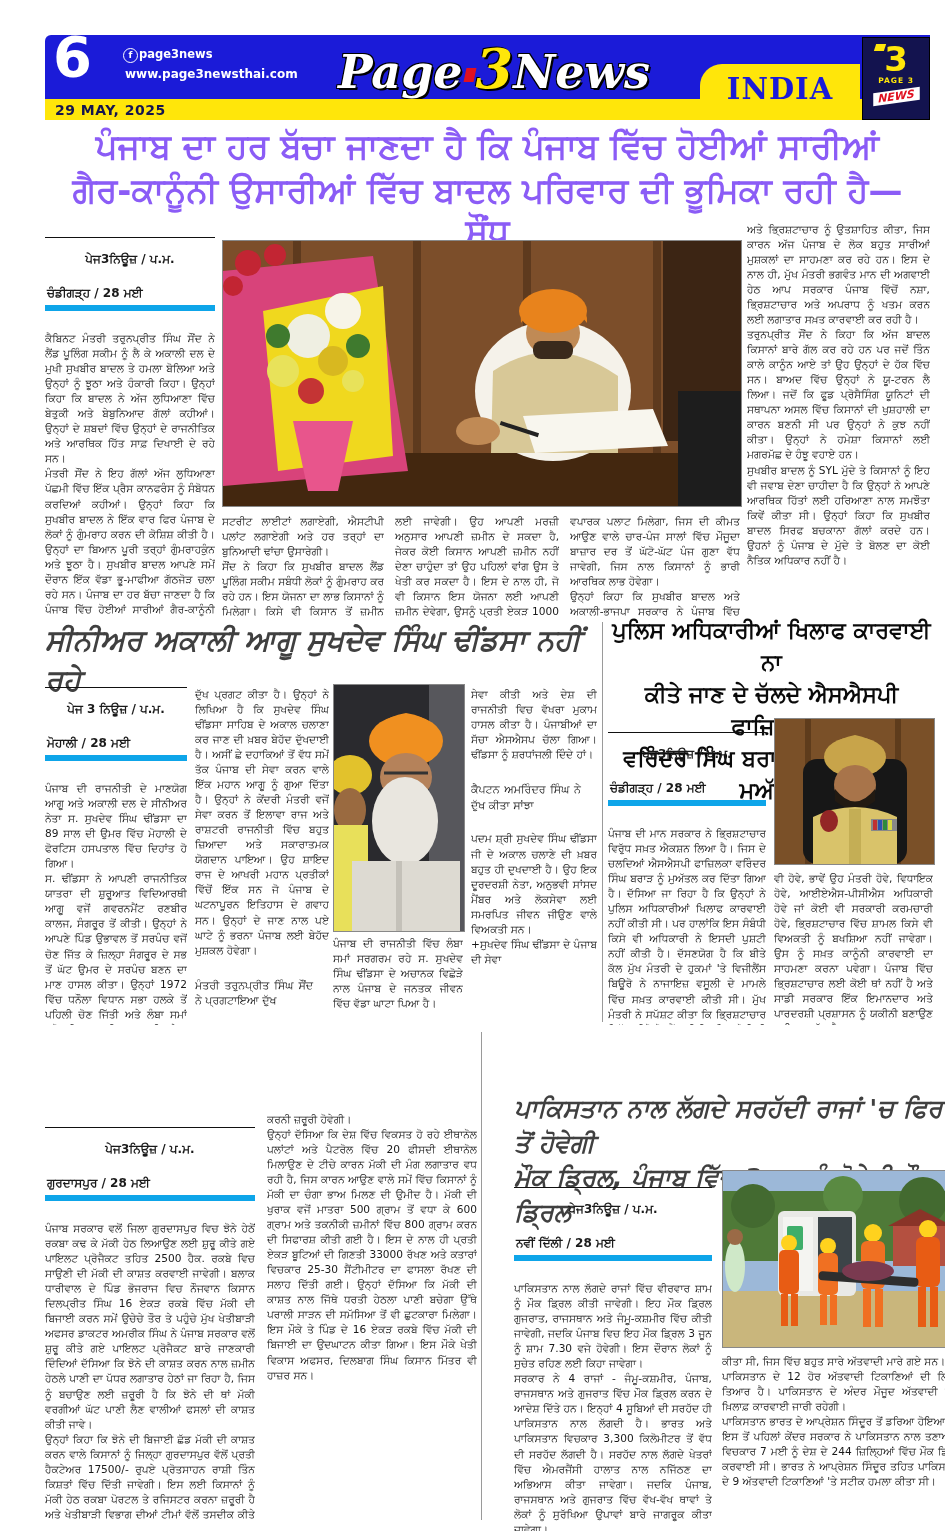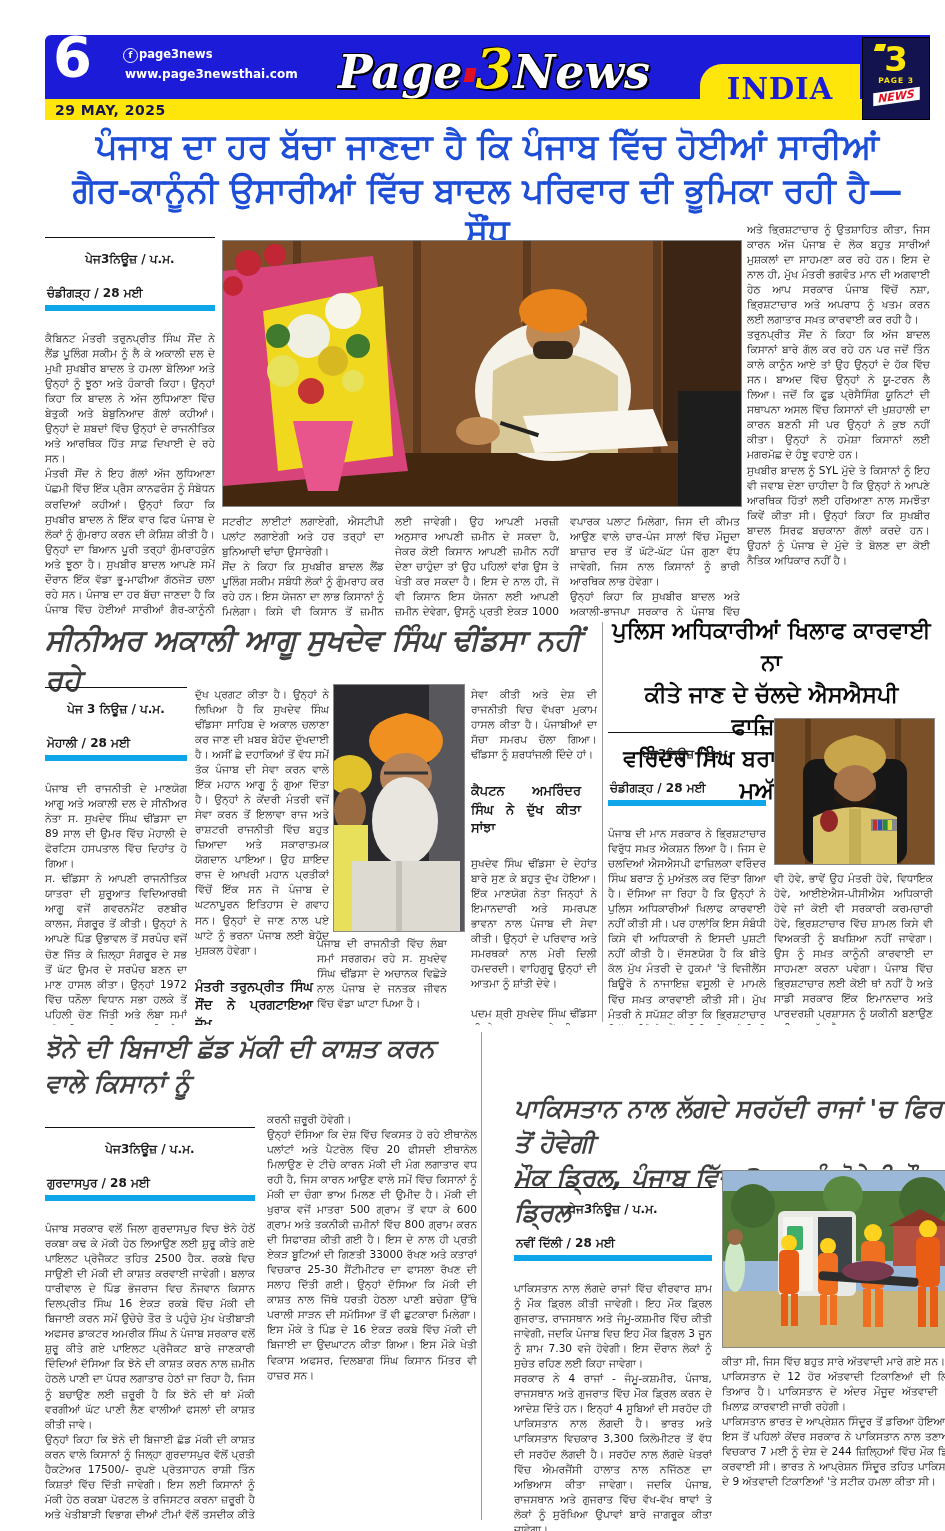--- a/index.html
+++ b/index.html
@@ -19,30 +19,30 @@
   #masthead .m3{font-size:54px;color:#ffe60a;text-shadow:2px 2px 0 #000,-1px -1px 0 #000;font-style:italic;}
   #masthead .flag{display:inline-block;width:10px;height:14px;background:#e01020;transform:skewX(-12deg);margin:0 1px 18px 2px;vertical-align:middle;}
   #indiatab{position:absolute;right:70px;bottom:0;width:160px;height:56px;background:#ffe60a;border-radius:22px 0 0 0;text-align:center;}
   #indiatab span{font-family:"DejaVu Serif","Liberation Serif",serif;font-weight:bold;font-size:29px;color:#1b1bd8;letter-spacing:1px;line-height:50px;margin-top:48px;}
   #p3logo{position:absolute;right:0;top:2px;width:66px;height:81px;background:#13134f;border:1px solid #000;text-align:center;}
   #p3logo .n3{color:#ffe60a;font-size:34px;font-weight:bold;line-height:1.0;display:block;margin-top:4px;}
   #p3logo .f3{position:absolute;left:12px;top:6px;width:10px;height:7px;background:#ffe60a;transform:skewX(-18deg);}
   #p3logo .pg{color:#ffe60a;font-size:7.5px;font-weight:bold;display:block;letter-spacing:1px;}
   #p3logo .nw{display:inline-block;margin-top:3px;background:#fff;color:#e01020;font-style:italic;font-weight:bold;font-size:11px;padding:0 5px;transform:rotate(-8deg) skewX(-8deg);}
   
-  .mainhl{left:45px;width:885px;text-align:center;font-weight:bold;color:#1d4ed8;}
+  .mainhl{left:45px;width:885px;text-align:center;font-weight:bold;color:#8b5cf6;}
   #hl1{top:126px;font-size:34px;}
   #hl2{top:170px;font-size:34px;}
   .hl2line{text-align:left;font-weight:bold;color:#404040;font-size:24.5px;line-height:1.38;font-style:italic;}
   .hl3line{text-align:center;font-weight:bold;color:#0a0a0a;font-size:22.5px;line-height:1.42;}
   
   .col{position:absolute;font-size:10.6px;line-height:1.42;text-align:justify;white-space:pre-line;overflow:hidden;color:#1a1a1a;}
   .byl{font-weight:bold;font-size:12px;text-align:center;border-top:1px solid #111;padding-top:13px;}
   .dtl{font-weight:bold;font-size:12px;text-align:left;padding:2px 0 3px 2px;border-bottom:6px solid #0ea5e9;margin-bottom:5px;}
-  .sub{font-weight:bold;font-size:13px;margin:5px 16px 3px 0;white-space:normal;}
+  .sub{font-weight:normal;font-size:11px;margin:5px 16px 3px 0;white-space:normal;}
   .photo{position:absolute;border:1px solid #888;background:#ccc;overflow:hidden;}
   .vrule{position:absolute;width:1px;background:#9a9a9a;}
 </style>
 </head>
 <body>
 
 <header id="hdr" class="abs">
   <div id="pgnum">6</div>
   <div class="soc">f</div>
   <div id="handle" class="hdr-small">page3news</div>
@@ -150,26 +150,25 @@
       <rect x="0" y="140" width="34" height="106" fill="#e8e05a"></rect>
       <path d="M38 60 Q72 18 108 62 Q108 34 72 28 Q38 34 38 60Z" fill="#f09020"></path>
       <ellipse cx="72" cy="56" rx="37" ry="26" fill="#f09020"></ellipse>
       <ellipse cx="72" cy="92" rx="26" ry="24" fill="#b5825a"></ellipse>
       <line x1="50" y1="88" x2="94" y2="88" stroke="#333" stroke-width="3"></line>
       <ellipse cx="71" cy="136" rx="33" ry="44" fill="#e9e6df"></ellipse>
       <rect x="18" y="176" width="108" height="70" fill="#dddad2"></rect>
       <rect x="62" y="176" width="6" height="70" fill="#c4c1b9"></rect>
     </svg>
   </div>
-  <div class="col" style="left:272px;top:316px;width:130px;height:89px;">ਪੰਜਾਬ ਦੀ ਰਾਜਨੀਤੀ ਵਿੱਚ ਲੰਬਾ ਸਮਾਂ ਸਰਗਰਮ ਰਹੇ ਸ. ਸੁਖਦੇਵ ਸਿੰਘ ਢੀਂਡਸਾ ਦੇ ਅਚਾਨਕ ਵਿਛੋੜੇ ਨਾਲ ਪੰਜਾਬ ਦੇ ਜਨਤਕ ਜੀਵਨ ਵਿੱਚ ਵੱਡਾ ਘਾਟਾ ਪਿਆ ਹੈ।</div>
+  <div class="col" style="left:288px;top:316px;width:130px;height:89px;">ਪੰਜਾਬ ਦੀ ਰਾਜਨੀਤੀ ਵਿੱਚ ਲੰਬਾ ਸਮਾਂ ਸਰਗਰਮ ਰਹੇ ਸ. ਸੁਖਦੇਵ ਸਿੰਘ ਢੀਂਡਸਾ ਦੇ ਅਚਾਨਕ ਵਿਛੋੜੇ ਨਾਲ ਪੰਜਾਬ ਦੇ ਜਨਤਕ ਜੀਵਨ ਵਿੱਚ ਵੱਡਾ ਘਾਟਾ ਪਿਆ ਹੈ।</div>
 
   <div class="col" style="left:426px;top:52px;width:126px;height:353px;">
-    <div>ਸੇਵਾ ਕੀਤੀ ਅਤੇ ਦੇਸ਼ ਦੀ ਰਾਜਨੀਤੀ ਵਿਚ ਵੱਖਰਾ ਮੁਕਾਮ ਹਾਸਲ ਕੀਤਾ ਹੈ। ਪੰਜਾਬੀਆਂ ਦਾ ਸੱਚਾ ਸਮਰਪ ਚੱਲਾ ਗਿਆ। ਢੀਂਡਸਾ ਨੂੰ ਸ਼ਰਧਾਂਜਲੀ ਦਿੰਦੇ ਹਾਂ।</div>
+    <div>ਸੇਵਾ ਕੀਤੀ ਅਤੇ ਦੇਸ਼ ਦੀ ਰਾਜਨੀਤੀ ਵਿਚ ਵੱਖਰਾ ਮੁਕਾਮ ਹਾਸਲ ਕੀਤਾ ਹੈ। ਪੰਜਾਬੀਆਂ ਦਾ ਸੱਚਾ ਐਸਐਸਪ ਚੱਲਾ ਗਿਆ। ਢੀਂਡਸਾ ਨੂੰ ਸ਼ਰਧਾਂਜਲੀ ਦਿੰਦੇ ਹਾਂ।</div>
     <div class="sub">ਕੈਪਟਨ ਅਮਰਿੰਦਰ ਸਿੰਘ ਨੇ ਦੁੱਖ ਕੀਤਾ ਸਾਂਝਾ</div>
-    <div>ਸੁਖਦੇਵ ਸਿੰਘ ਢੀਂਡਸਾ ਦੇ ਦੇਹਾਂਤ ਬਾਰੇ ਸੁਣ ਕੇ ਬਹੁਤ ਦੁੱਖ ਹੋਇਆ। ਇੱਕ ਮਾਣਯੋਗ ਨੇਤਾ ਜਿਨ੍ਹਾਂ ਨੇ ਇਮਾਨਦਾਰੀ ਅਤੇ ਸਮਰਪਣ ਭਾਵਨਾ ਨਾਲ ਪੰਜਾਬ ਦੀ ਸੇਵਾ ਕੀਤੀ। ਉਨ੍ਹਾਂ ਦੇ ਪਰਿਵਾਰ ਅਤੇ ਸਮਰਥਕਾਂ ਨਾਲ ਮੇਰੀ ਦਿਲੀ ਹਮਦਰਦੀ। ਵਾਹਿਗੁਰੂ ਉਨ੍ਹਾਂ ਦੀ ਆਤਮਾ ਨੂੰ ਸ਼ਾਂਤੀ ਦੇਵੇ।</div>
     <div>ਪਦਮ ਸ਼੍ਰੀ ਸੁਖਦੇਵ ਸਿੰਘ ਢੀਂਡਸਾ ਜੀ ਦੇ ਅਕਾਲ ਚਲਾਣੇ ਦੀ ਖ਼ਬਰ ਬਹੁਤ ਹੀ ਦੁਖਦਾਈ ਹੈ। ਉਹ ਇਕ ਦੂਰਦਰਸ਼ੀ ਨੇਤਾ, ਅਨੁਭਵੀ ਸਾਂਸਦ ਮੈਂਬਰ ਅਤੇ ਲੋਕਸੇਵਾ ਲਈ ਸਮਰਪਿਤ ਜੀਵਨ ਜੀਉਣ ਵਾਲੇ ਵਿਅਕਤੀ ਸਨ।
 +ਸੁਖਦੇਵ ਸਿੰਘ ਢੀਂਡਸਾ ਦੇ ਪੰਜਾਬ ਦੀ ਸੇਵਾ</div>
   </div>
 </section>
 
 <section class="abs" style="left:608px;top:615px;width:327px;height:410px;">
   <div class="hl3line">ਪੁਲਿਸ ਅਧਿਕਾਰੀਆਂ ਖਿਲਾਫ ਕਾਰਵਾਈ ਨਾ</div>
   <div class="hl3line">ਕੀਤੇ ਜਾਣ ਦੇ ਚੱਲਦੇ ਐਸਐਸਪੀ ਫਾਜ਼ਿਲਕਾ</div>
   <div class="hl3line">ਵਰਿੰਦਰ ਸਿੰਘ ਬਰਾੜ ਨੂੰ ਕੀਤਾ ਗਿਆ ਮੁਅੱਤਲ</div>
   <div class="col" style="left:0;top:102px;width:158px;height:308px;">
@@ -196,21 +195,20 @@
       <ellipse cx="54" cy="102" rx="9" ry="11" fill="#932626"></ellipse>
       <rect x="74" y="90" width="12" height="55" fill="#c4ae55"></rect>
     </svg>
   </div>
   <div class="col" style="left:166px;top:256px;width:159px;height:154px;">ਵੀ ਹੋਵੇ, ਭਾਵੇਂ ਉਹ ਮੰਤਰੀ ਹੋਵੇ, ਵਿਧਾਇਕ ਹੋਵੇ, ਆਈਏਐਸ-ਪੀਸੀਐਸ ਅਧਿਕਾਰੀ ਹੋਵੇ ਜਾਂ ਕੋਈ ਵੀ ਸਰਕਾਰੀ ਕਰਮਚਾਰੀ ਹੋਵੇ, ਭ੍ਰਿਸ਼ਟਾਚਾਰ ਵਿੱਚ ਸ਼ਾਮਲ ਕਿਸੇ ਵੀ ਵਿਅਕਤੀ ਨੂੰ ਬਖਸ਼ਿਆ ਨਹੀਂ ਜਾਵੇਗਾ। ਉਸ ਨੂੰ ਸਖ਼ਤ ਕਾਨੂੰਨੀ ਕਾਰਵਾਈ ਦਾ ਸਾਹਮਣਾ ਕਰਨਾ ਪਵੇਗਾ। ਪੰਜਾਬ ਵਿੱਚ ਭ੍ਰਿਸ਼ਟਾਚਾਰ ਲਈ ਕੋਈ ਥਾਂ ਨਹੀਂ ਹੈ ਅਤੇ ਸਾਡੀ ਸਰਕਾਰ ਇੱਕ ਇਮਾਨਦਾਰ ਅਤੇ ਪਾਰਦਰਸ਼ੀ ਪ੍ਰਸ਼ਾਸਨ ਨੂੰ ਯਕੀਨੀ ਬਣਾਉਣ ਲਈ ਵਚਨਬੱਧ ਹੈ।</div>
 </section>
 
 <div class="vrule" style="left:481px;top:1032px;height:488px;"></div>
 
 <section class="abs" style="left:45px;top:1032px;width:432px;height:492px;">
-  <div class="hl2line" style="font-size:25px;">ਝੋਨੇ ਦੀ ਬਿਜਾਈ ਛੱਡ ਮੱਕੀ ਦੀ ਕਾਸ਼ਤ ਕਰਨ ਵਾਲੇ ਕਿਸਾਨਾਂ ਨੂੰ</div>
   <div class="col" style="left:0;top:80px;width:210px;height:412px;">
     <div class="byl">ਪੇਜ3ਨਿਊਜ਼ / ਪ.ਮ.</div>
     <div class="dtl">ਗੁਰਦਾਸਪੁਰ / 28 ਮਈ</div>
     <div>ਪੰਜਾਬ ਸਰਕਾਰ ਵਲੋਂ ਜਿਲਾ ਗੁਰਦਾਸਪੁਰ ਵਿਚ ਝੋਨੇ ਹੇਠੋਂ ਰਕਬਾ ਕਢ ਕੇ ਮੱਕੀ ਹੇਠ ਲਿਆਉਣ ਲਈ ਸ਼ੁਰੂ ਕੀਤੇ ਗਏ ਪਾਇਲਟ ਪ੍ਰੋਜੈਕਟ ਤਹਿਤ 2500 ਹੈਕ. ਰਕਬੇ ਵਿਚ ਸਾਉਣੀ ਦੀ ਮੱਕੀ ਦੀ ਕਾਸ਼ਤ ਕਰਵਾਈ ਜਾਵੇਗੀ। ਬਲਾਕ ਧਾਰੀਵਾਲ ਦੇ ਪਿੰਡ ਭੋਜਰਾਜ ਵਿਚ ਨੌਜਵਾਨ ਕਿਸਾਨ ਦਿਲਪ੍ਰੀਤ ਸਿੰਘ 16 ਏਕੜ ਰਕਬੇ ਵਿੱਚ ਮੱਕੀ ਦੀ ਬਿਜਾਈ ਕਰਨ ਸਮੇਂ ਉਚੇਚੇ ਤੌਰ ਤੇ ਪਹੁੰਚੇ ਮੁੱਖ ਖੇਤੀਬਾੜੀ ਅਫਸਰ ਡਾਕਟਰ ਅਮਰੀਕ ਸਿੰਘ ਨੇ ਪੰਜਾਬ ਸਰਕਾਰ ਵਲੋਂ ਸ਼ੁਰੂ ਕੀਤੇ ਗਏ ਪਾਇਲਟ ਪ੍ਰੋਜੈਕਟ ਬਾਰੇ ਜਾਣਕਾਰੀ ਦਿੰਦਿਆਂ ਦੱਸਿਆ ਕਿ ਝੋਨੇ ਦੀ ਕਾਸ਼ਤ ਕਰਨ ਨਾਲ ਜ਼ਮੀਨ ਹੇਠਲੇ ਪਾਣੀ ਦਾ ਪੱਧਰ ਲਗਾਤਾਰ ਹੇਠਾਂ ਜਾ ਰਿਹਾ ਹੈ, ਜਿਸ ਨੂੰ ਬਚਾਉਣ ਲਈ ਜ਼ਰੂਰੀ ਹੈ ਕਿ ਝੋਨੇ ਦੀ ਥਾਂ ਮੱਕੀ ਵਰਗੀਆਂ ਘੱਟ ਪਾਣੀ ਲੈਣ ਵਾਲੀਆਂ ਫਸਲਾਂ ਦੀ ਕਾਸ਼ਤ ਕੀਤੀ ਜਾਵੇ।
 ਉਨ੍ਹਾਂ ਕਿਹਾ ਕਿ ਝੋਨੇ ਦੀ ਬਿਜਾਈ ਛੱਡ ਮੱਕੀ ਦੀ ਕਾਸ਼ਤ ਕਰਨ ਵਾਲੇ ਕਿਸਾਨਾਂ ਨੂੰ ਜਿਲ੍ਹਾ ਗੁਰਦਾਸਪੁਰ ਵੱਲੋਂ ਪ੍ਰਤੀ ਹੈਕਟੇਅਰ 17500/- ਰੁਪਏ ਪ੍ਰੋਤਸਾਹਨ ਰਾਸ਼ੀ ਤਿੰਨ ਕਿਸ਼ਤਾਂ ਵਿੱਚ ਦਿੱਤੀ ਜਾਵੇਗੀ। ਇਸ ਲਈ ਕਿਸਾਨਾਂ ਨੂੰ ਮੱਕੀ ਹੇਠ ਰਕਬਾ ਪੋਰਟਲ ਤੇ ਰਜਿਸਟਰ ਕਰਨਾ ਜ਼ਰੂਰੀ ਹੈ ਅਤੇ ਖੇਤੀਬਾੜੀ ਵਿਭਾਗ ਦੀਆਂ ਟੀਮਾਂ ਵੱਲੋਂ ਤਸਦੀਕ ਕੀਤੇ ਜਾਣ ਦੀ ਕਾਰਵਾਈ</div>
   </div>
   <div class="col" style="left:222px;top:80px;width:210px;height:412px;">ਕਰਨੀ ਜ਼ਰੂਰੀ ਹੋਵੇਗੀ।
 ਉਨ੍ਹਾਂ ਦੱਸਿਆ ਕਿ ਦੇਸ਼ ਵਿੱਚ ਵਿਕਸਤ ਹੋ ਰਹੇ ਈਥਾਨੋਲ ਪਲਾਂਟਾਂ ਅਤੇ ਪੈਟਰੋਲ ਵਿੱਚ 20 ਫੀਸਦੀ ਈਥਾਨੋਲ ਮਿਲਾਉਣ ਦੇ ਟੀਚੇ ਕਾਰਨ ਮੱਕੀ ਦੀ ਮੰਗ ਲਗਾਤਾਰ ਵਧ ਰਹੀ ਹੈ, ਜਿਸ ਕਾਰਨ ਆਉਣ ਵਾਲੇ ਸਮੇਂ ਵਿੱਚ ਕਿਸਾਨਾਂ ਨੂੰ ਮੱਕੀ ਦਾ ਚੰਗਾ ਭਾਅ ਮਿਲਣ ਦੀ ਉਮੀਦ ਹੈ। ਮੱਕੀ ਦੀ ਖੁਰਾਕ ਵਜੋਂ ਮਾਤਰਾ 500 ਗ੍ਰਾਮ ਤੋਂ ਵਧਾ ਕੇ 600 ਗ੍ਰਾਮ ਅਤੇ ਤਕਨੀਕੀ ਜ਼ਮੀਨਾਂ ਵਿੱਚ 800 ਗ੍ਰਾਮ ਕਰਨ ਦੀ ਸਿਫਾਰਸ਼ ਕੀਤੀ ਗਈ ਹੈ। ਇਸ ਦੇ ਨਾਲ ਹੀ ਪ੍ਰਤੀ ਏਕੜ ਬੂਟਿਆਂ ਦੀ ਗਿਣਤੀ 33000 ਰੱਖਣ ਅਤੇ ਕਤਾਰਾਂ ਵਿਚਕਾਰ 25-30 ਸੈਂਟੀਮੀਟਰ ਦਾ ਫਾਸਲਾ ਰੱਖਣ ਦੀ ਸਲਾਹ ਦਿੱਤੀ ਗਈ। ਉਨ੍ਹਾਂ ਦੱਸਿਆ ਕਿ ਮੱਕੀ ਦੀ ਕਾਸ਼ਤ ਨਾਲ ਜਿੱਥੇ ਧਰਤੀ ਹੇਠਲਾ ਪਾਣੀ ਬਚੇਗਾ ਉੱਥੇ ਪਰਾਲੀ ਸਾੜਨ ਦੀ ਸਮੱਸਿਆ ਤੋਂ ਵੀ ਛੁਟਕਾਰਾ ਮਿਲੇਗਾ। ਇਸ ਮੌਕੇ ਤੇ ਪਿੰਡ ਦੇ 16 ਏਕੜ ਰਕਬੇ ਵਿੱਚ ਮੱਕੀ ਦੀ ਬਿਜਾਈ ਦਾ ਉਦਘਾਟਨ ਕੀਤਾ ਗਿਆ। ਇਸ ਮੌਕੇ ਖੇਤੀ ਵਿਕਾਸ ਅਫਸਰ, ਦਿਲਬਾਗ ਸਿੰਘ ਕਿਸਾਨ ਮਿੱਤਰ ਵੀ ਹਾਜ਼ਰ ਸਨ।</div>
 </section>
 

